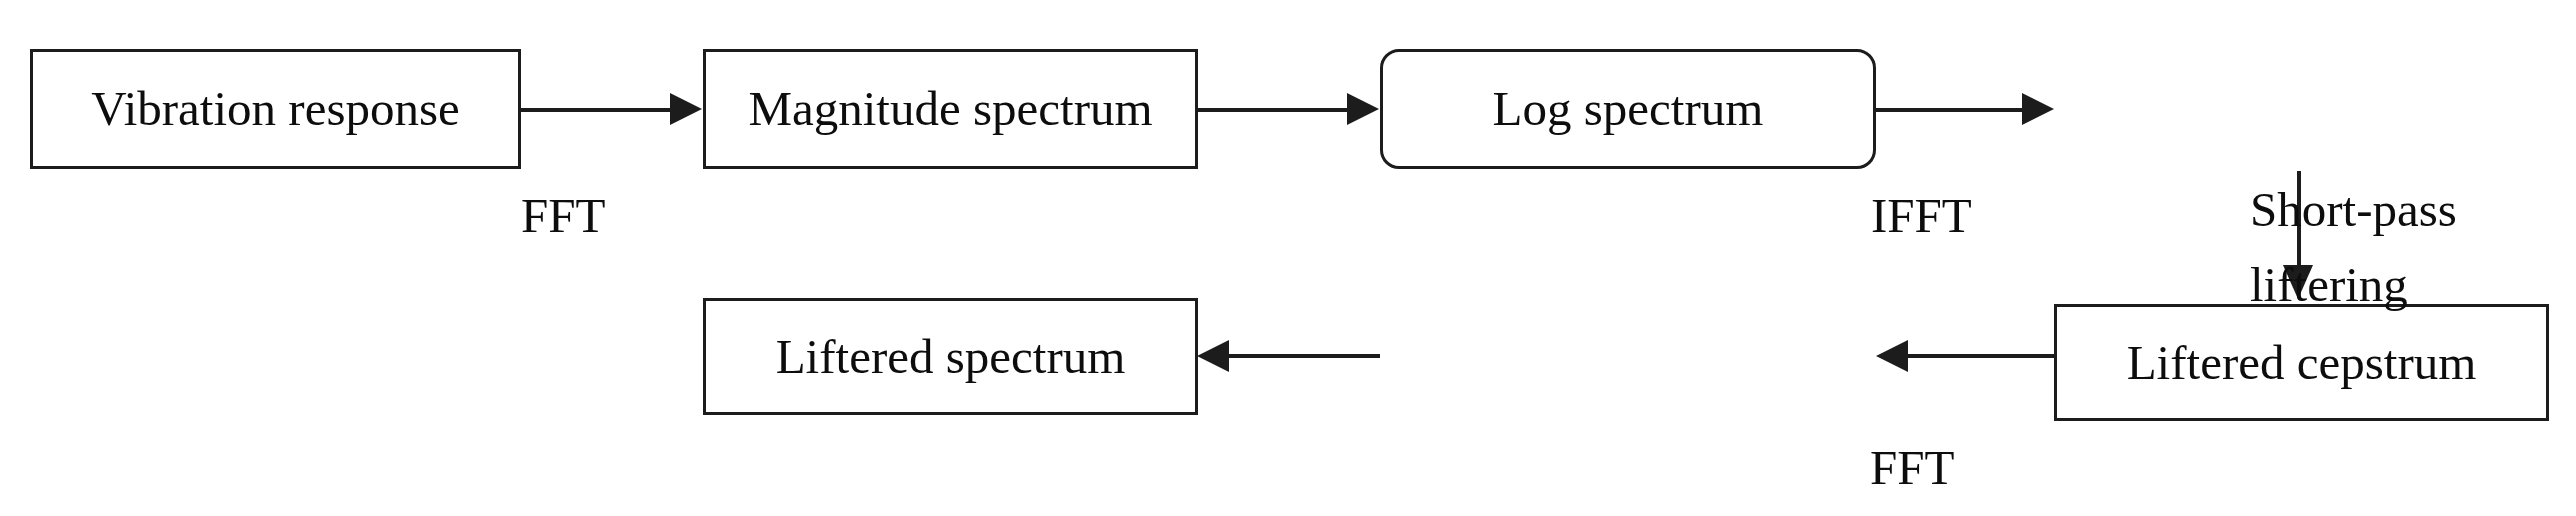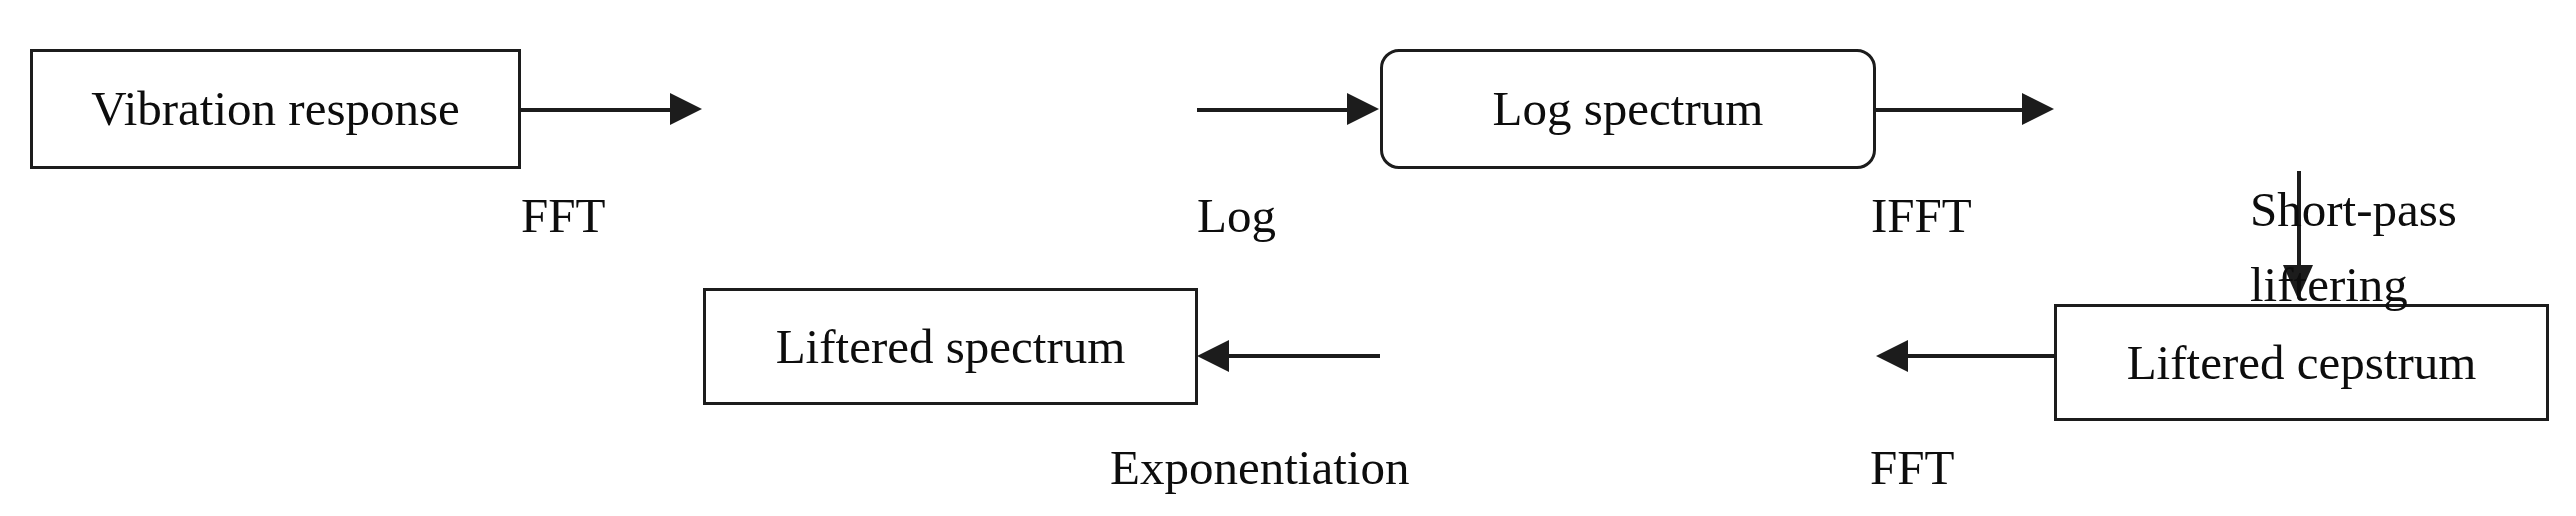--- a/index.html
+++ b/index.html
@@ -68,21 +68,21 @@
   }
   .edge-label.two-line {
     line-height: 75px;
   }
 
   
   #n-vibration      { left: 30px;   top: 49px;  width: 491px; height: 120px; }
   #n-magnitude      { left: 703px; top: 49px;  width: 495px; height: 120px; }
   #n-logspectrum    { left: 1380px; top: 49px;  width: 496px; height: 120px; border-radius: 19px; }
   #n-realcepstrum   { left: 2054px; top: 49px;  width: 495px; height: 120px; }
-  #n-liftspectrum   { left: 703px; top: 288px; width: 495px; height: 117px; }
+  #n-liftspectrum   { left: 703px; top: 298px; width: 495px; height: 117px; }
   #n-liftlog        { left: 1380px; top: 298px; width: 496px; height: 117px; }
   #n-liftcepstrum   { left: 2054px; top: 304px; width: 495px; height: 117px; }
 
   
   #a1-line { left: 521px;  top: 108px; width: 152px; }
   #a1-head { left: 670px; top: 93px; }
   #a2-line { left: 1197px; top: 108px; width: 152px; }
   #a2-head { left: 1347px; top: 93px; }
   #a3-line { left: 1876px; top: 108px; width: 148px; }
   #a3-head { left: 2022px; top: 93px; }
@@ -104,20 +104,21 @@
   #l-shortpass      { left: 2250px; top: 172px; width: 349px; }
   #l-exponentiation { left: 1110px; top: 433px; width: 361px; }
   #l-fft-bottom     { left: 1870px; top: 433px; width: 181px; }
 </style>
 </head>
 <body>
 
 <div class="canvas">
 
   <div class="node" id="n-vibration">Vibration response</div>
+  <div class="node" id="n-magnitude">Magnitude spectrum</div>
   <div class="node" id="n-logspectrum">Log spectrum</div>
 
   <div class="node" id="n-liftspectrum">Liftered spectrum</div>
   <div class="node" id="n-liftcepstrum">Liftered cepstrum</div>
 
   <div class="hline" id="a1-line"></div>
   <div class="head-right" id="a1-head"></div>
 
   <div class="hline" id="a2-line"></div>
   <div class="head-right" id="a2-head"></div>
@@ -128,20 +129,18 @@
   <div class="vline" id="a4-line"></div>
   <div class="head-down" id="a4-head"></div>
 
   <div class="hline" id="a5-line"></div>
   <div class="head-left" id="a5-head"></div>
 
   <div class="hline" id="a6-line"></div>
   <div class="head-left" id="a6-head"></div>
 
   <div class="edge-label" id="l-fft-top">FFT</div>
-  <div class="edge-label" id="l-log">Log</div>
   <div class="edge-label" id="l-ifft">IFFT</div>
   <div class="edge-label two-line" id="l-shortpass">Short-pass liftering</div>
-  <div class="edge-label" id="l-exponentiation">Exponentiation</div>
   <div class="edge-label" id="l-fft-bottom">FFT</div>
 
 </div>
 
 
 </body></html>

